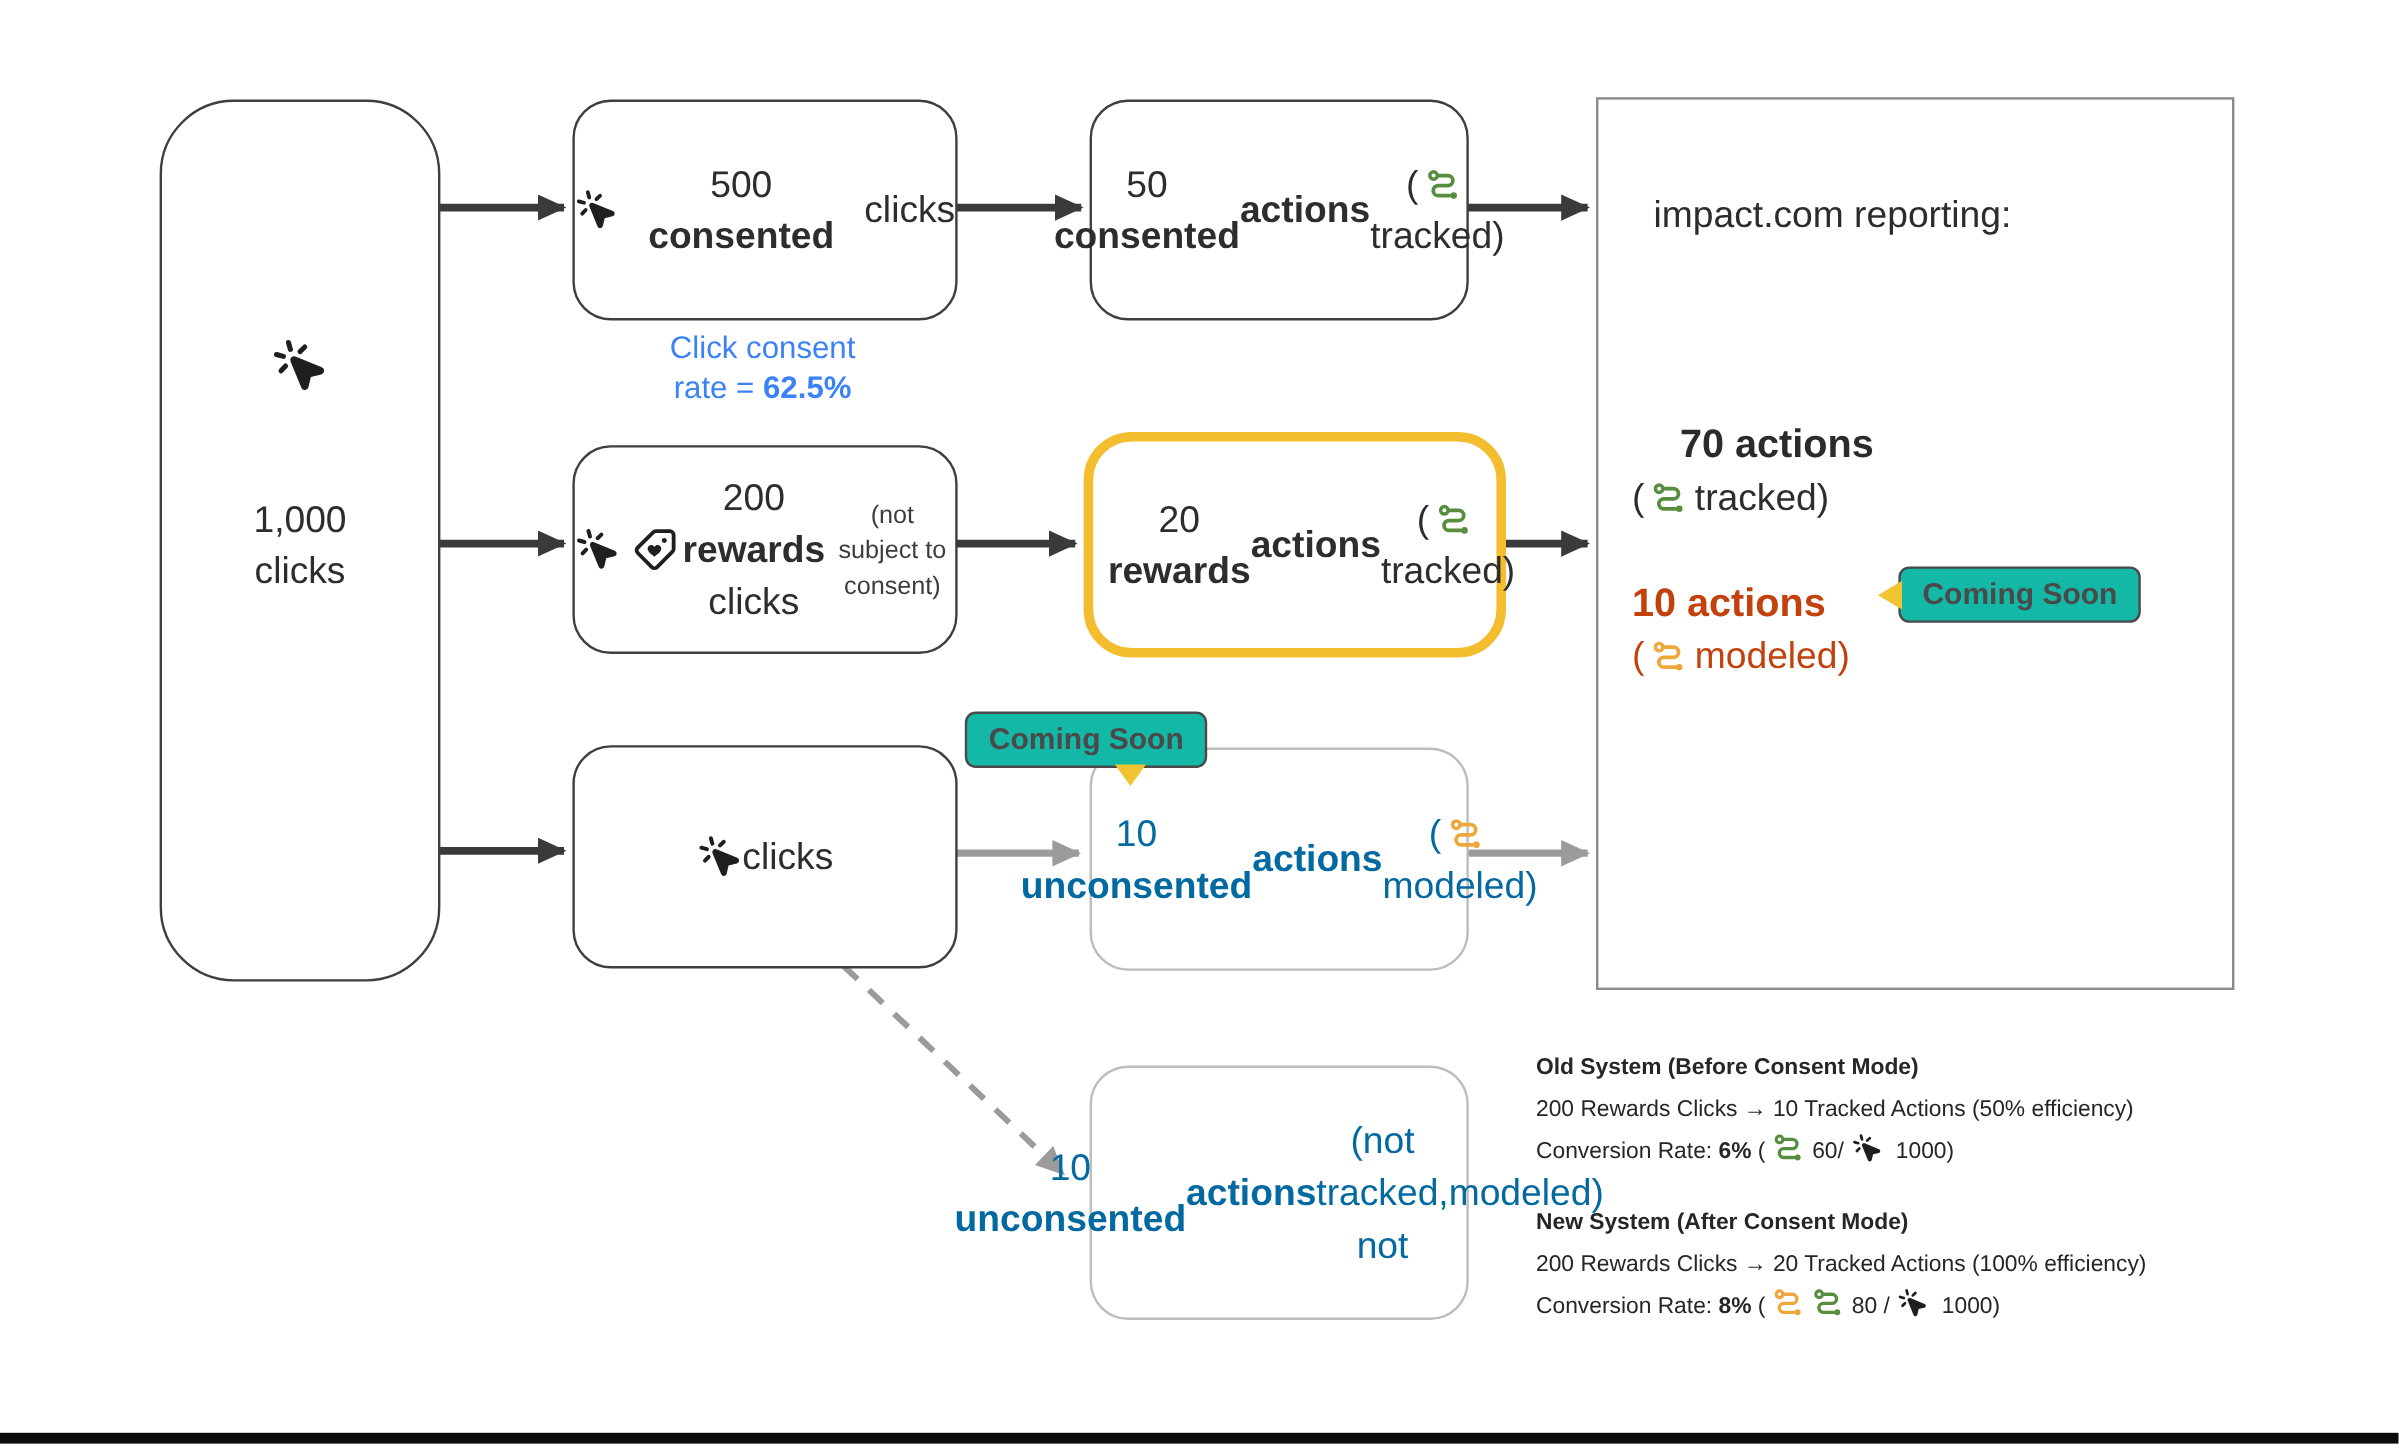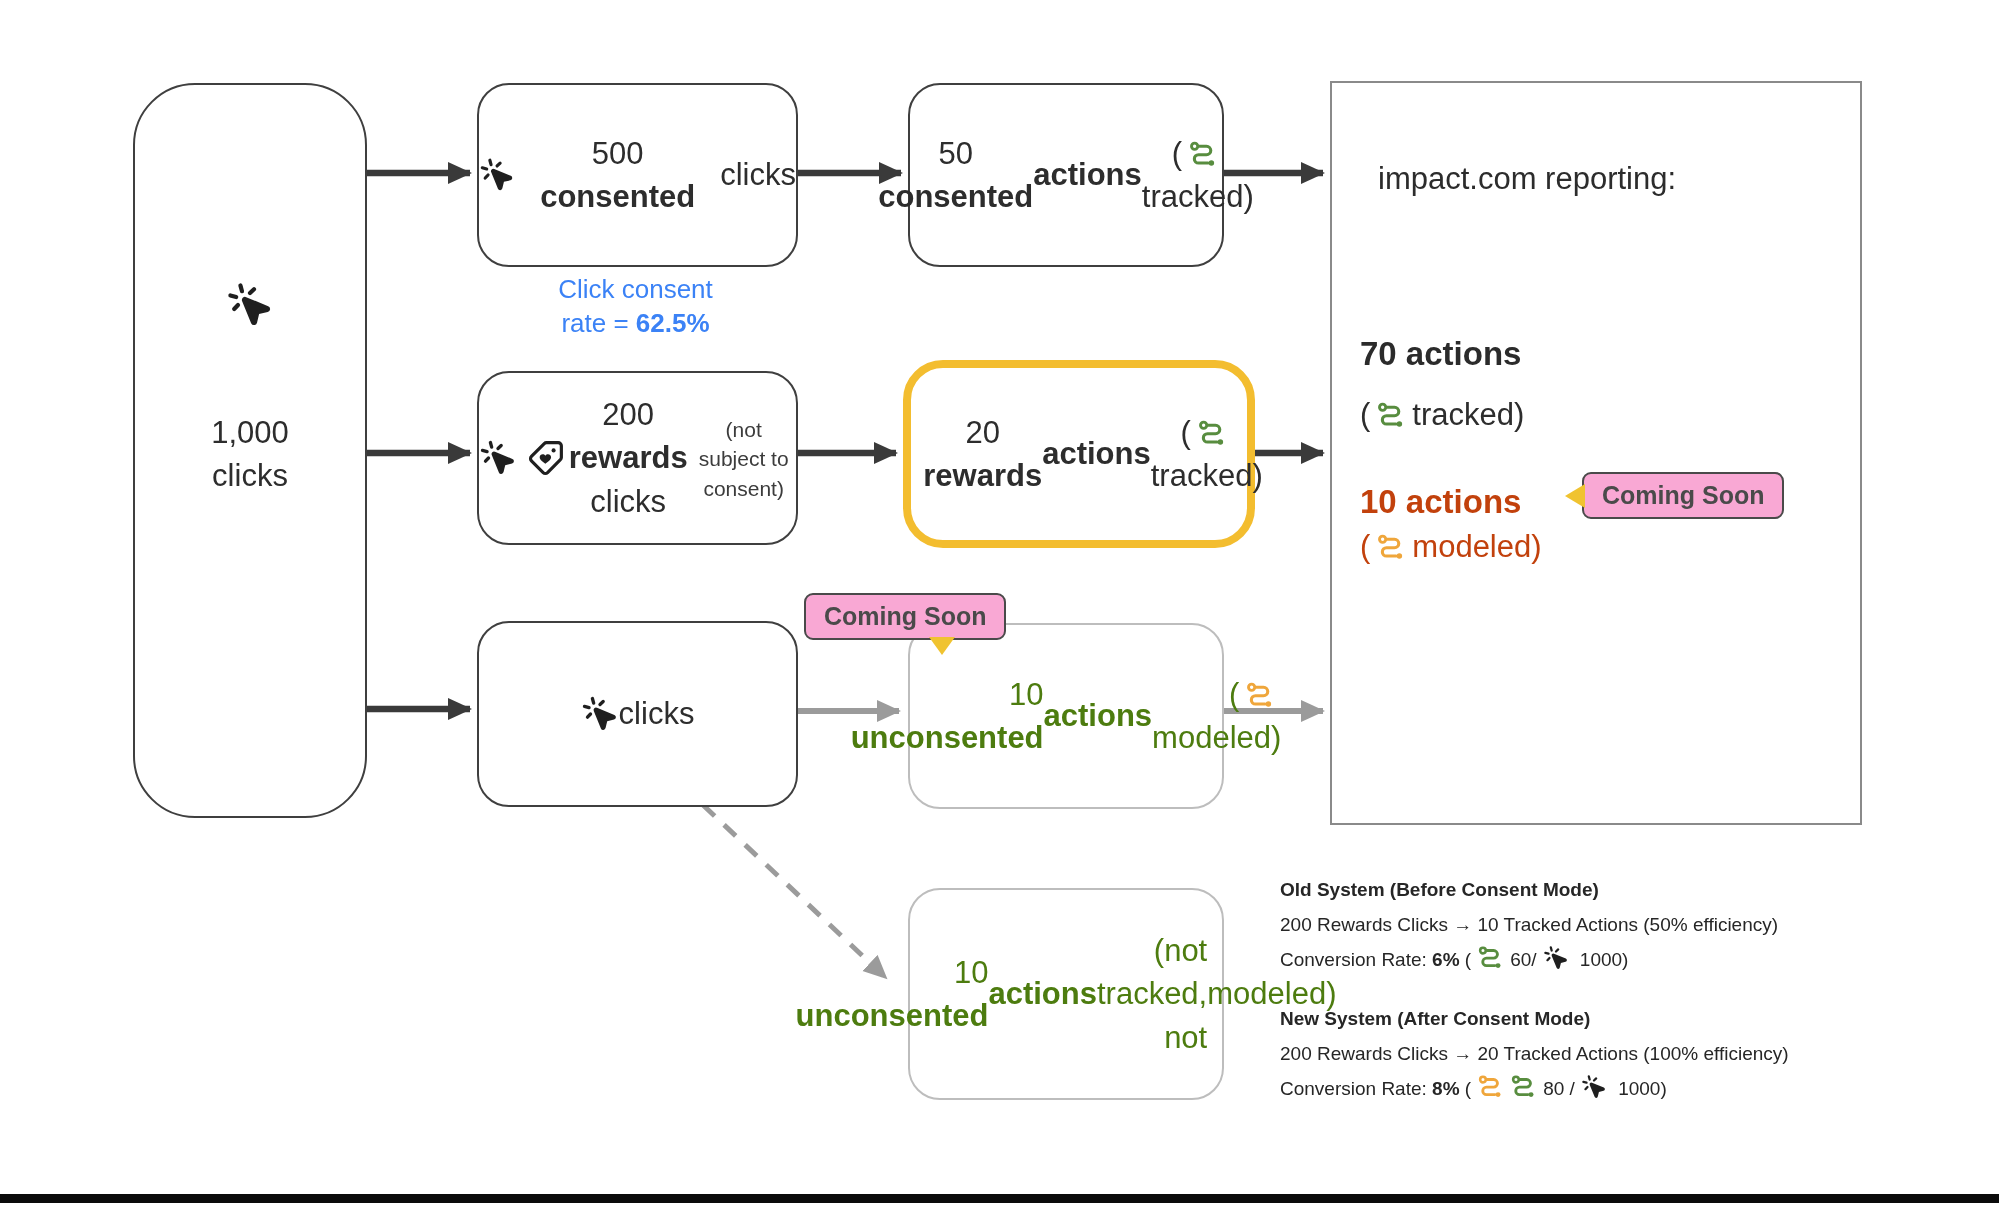--- a/index.html
+++ b/index.html
@@ -4,21 +4,21 @@
 <style>
   html,body{margin:0;padding:0;background:#fff;}
   .canvas{position:relative;width:1999px;height:1208px;background:#ffffff;overflow:hidden;
           font-family:"Liberation Sans","DejaVu Sans",sans-serif;color:#2d2d2d;}
   svg.wires{position:absolute;left:0;top:0;width:1999px;height:1208px;pointer-events:none;}
 
   .node{position:absolute;background:#fff;border:2.5px solid #3f3f3f;border-radius:32px;
         display:flex;flex-direction:row;align-items:center;justify-content:center;
         text-align:center;font-size:31px;line-height:1.4;color:#2d2d2d;}
   .node .b{font-weight:700;}
-  .node.gray{border-color:#bdbdbd;color:#4d7c0f;text-align:right;}
+  .node.gray{border-color:#bdbdbd;color:#0369a1;}
   .node.yellow{border:8px solid #F3BD2F;border-radius:40px;padding-left:28px;}
   .node .row{display:flex;align-items:center;justify-content:center;gap:10px;}
   .node .note{font-size:21px;margin-top:2px;color:#3c3c3c;}
   .icon{display:inline-block;vertical-align:middle;}
   .ic-inline{display:inline-block;vertical-align:-5px;margin:0 6px;}
 
   
   .tall{border-radius:62px;justify-content:flex-start;}
   .tall .icon{position:absolute;top:196px;left:50%;transform:translateX(-50%);}
   .tall .txt{position:absolute;top:326px;left:0;width:100%;}
@@ -27,21 +27,21 @@
                 color:#3b82f6;font-size:26px;line-height:1.32;}
   .consent-note .b{font-weight:700;}
 
   .panel{position:absolute;left:1330px;top:81px;width:528px;height:740px;background:#fff;
          border:2px solid #8a8a8a;}
   .panel .title{position:absolute;left:46px;top:78px;font-size:31px;color:#2c2c2c;}
   .panel .count{position:absolute;left:28px;font-size:33px;font-weight:700;color:#2b2b2b;}
   .panel .plabel{position:absolute;left:28px;font-size:31px;color:#2d2d2d;}
   .panel .gray{color:#c2410c;}
 
-  .badge{position:absolute;background:#f9a8d4;border:2px solid #4a4a4a;border-radius:9px;
+  .badge{position:absolute;background:#14b8a6;border:2px solid #4a4a4a;border-radius:9px;
          color:#4a4a4a;font-size:25px;font-weight:700;padding:7px 18px;white-space:nowrap;z-index:5;}
   .badge.tail-down::after{content:"";position:absolute;left:62%;bottom:-17px;
          border-left:13px solid transparent;border-right:13px solid transparent;
          border-top:18px solid #F0C330;}
   .badge.tail-left::before{content:"";position:absolute;left:-19px;top:50%;transform:translateY(-50%);
          border-top:12px solid transparent;border-bottom:12px solid transparent;
          border-right:20px solid #F0C330;}
 
   .summary{position:absolute;left:1280px;top:872px;font-size:19px;line-height:35px;color:#262626;}
   .summary .b{font-weight:700;}
@@ -169,21 +169,21 @@
 
   <div class="node gray" style="left:908px;top:888px;width:312px;height:208px;">
     <div><span>10 </span><span class="b">unconsented</span></div>
     <div class="b">actions</div>
     <div>(not tracked, not</div>
     <div>modeled)</div>
   </div>
 
   <div class="panel">
     <div class="title">impact.com reporting:</div>
-    <div class="count" style="top:252px;">70 actions</div>
+    <div class="count" style="top:268px;margin-left:40px;">70 actions</div>
     <div class="plabel" style="top:314px;"><span>(</span><svg class="ic-inline" width="30" height="30" viewBox="0 0 24 24">
           <circle cx="5.3" cy="5.8" r="2.5" fill="none" stroke="#588D3F" stroke-width="2.3"></circle>
           <path d="M8.6 5.8 h6.2 a3.4 3.4 0 0 1 0 6.8 h-6.4 a3.3 3.3 0 0 0 0 6.6 h7.6" fill="none" stroke="#588D3F" stroke-width="2.5" stroke-linecap="round"></path>
           <circle cx="18.7" cy="19.2" r="2.2" fill="#588D3F"></circle>
         </svg><span>tracked)</span></div>
     <div class="count gray" style="top:400px;">10 actions</div>
     <div class="plabel gray" style="top:446px;"><span>(</span><svg class="ic-inline" width="30" height="30" viewBox="0 0 24 24">
           <circle cx="5.3" cy="5.8" r="2.5" fill="none" stroke="#EFA63B" stroke-width="2.3"></circle>
           <path d="M8.6 5.8 h6.2 a3.4 3.4 0 0 1 0 6.8 h-6.4 a3.3 3.3 0 0 0 0 6.6 h7.6" fill="none" stroke="#EFA63B" stroke-width="2.5" stroke-linecap="round"></path>
           <circle cx="18.7" cy="19.2" r="2.2" fill="#EFA63B"></circle>

